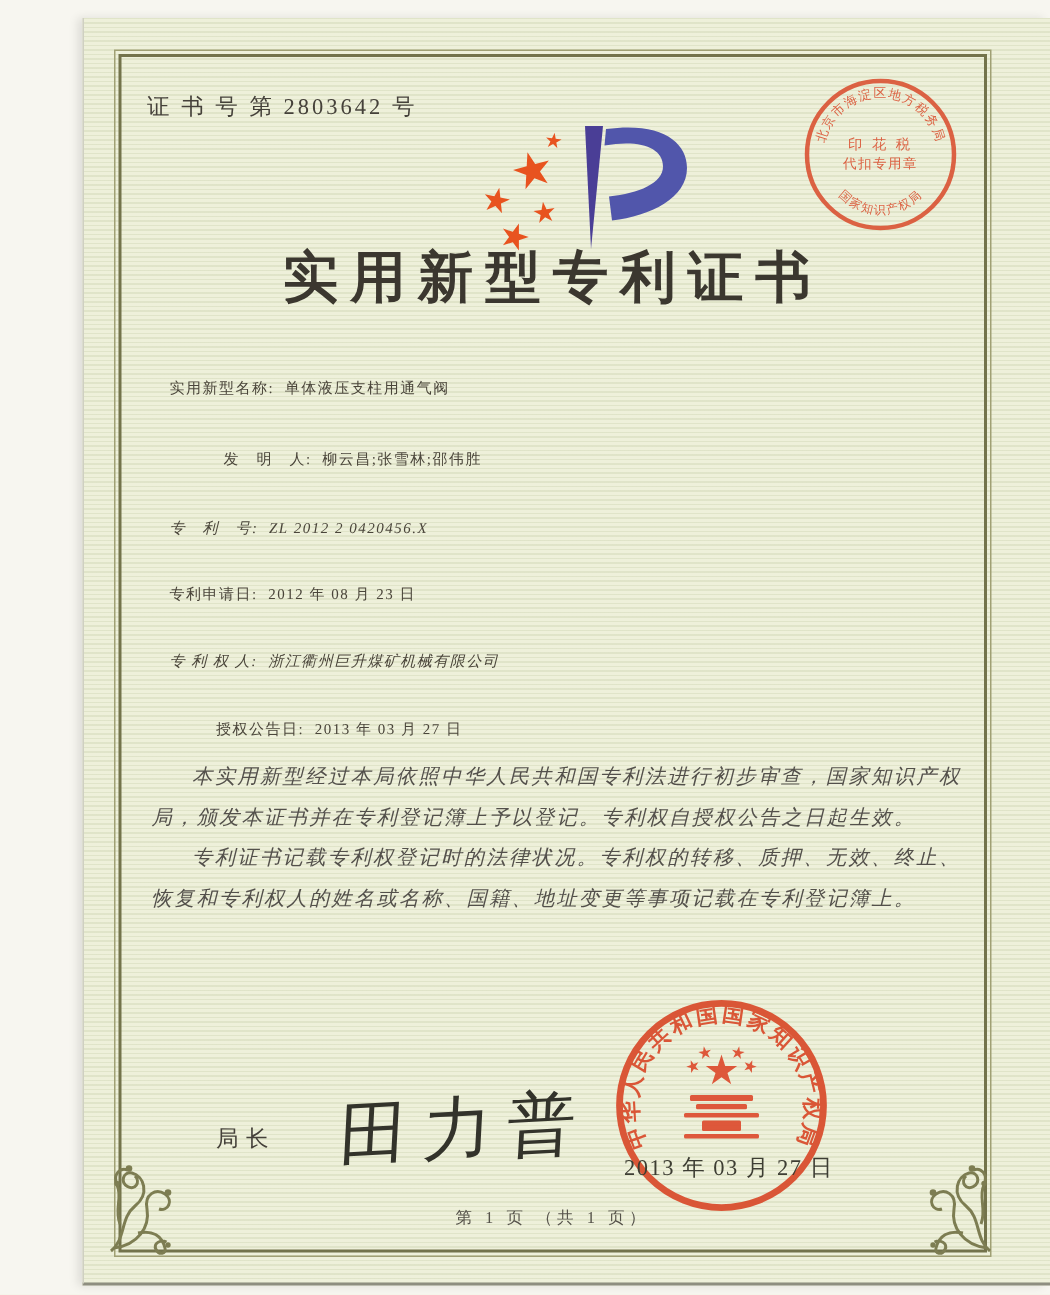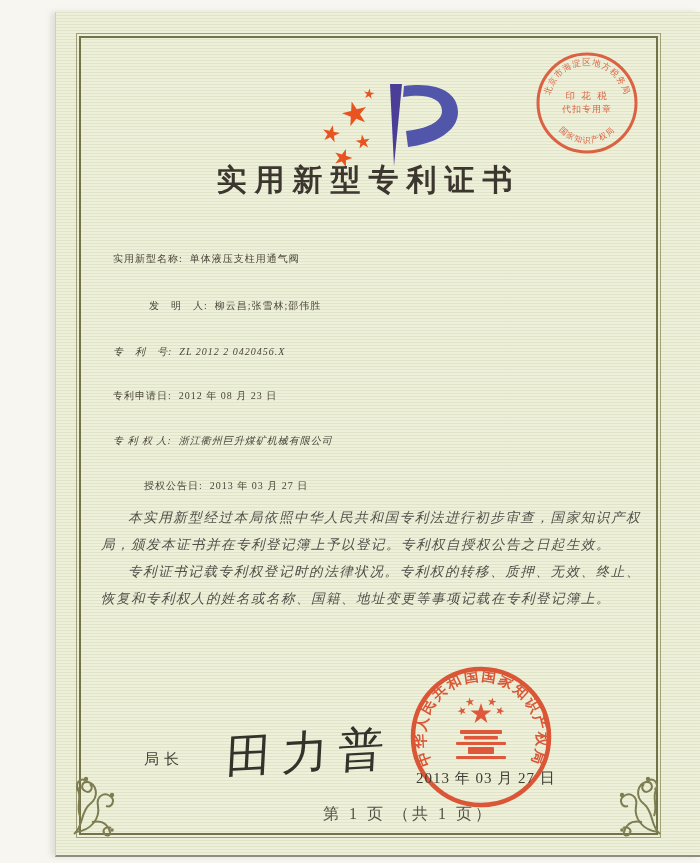--- a/index.html
+++ b/index.html
@@ -28,21 +28,21 @@
     position:absolute; inset:2px;
     border:2px solid #73734b;
   }
   .cert-no {
     position:absolute; left:42px; top:50px;
     font-size:15px; color:#45413a; letter-spacing:2px;
   }
   .logo { position:absolute; left:243px; top:66px; width:170px; height:95px; }
   .title {
     position:absolute; left:20px; top:148px; width:585px;
-    text-align:center; font-size:30px; font-weight:bold;
+    text-align:center; font-size:37px; font-weight:bold;
     color:#3b372f; letter-spacing:8px;
   }
   .fields { position:absolute; left:57px; top:240px; width:500px; }
   .field-row { position:absolute; left:0; font-size:10px; color:#4a453a; letter-spacing:1px; white-space:nowrap; }
   .field-row .lbl { margin-right:7px; }
   .r0{top:0px;} .r1{top:47px;margin-left:36px;} .r2{top:93px;font-style:italic;} .r3{top:137px;} .r4{top:182px;font-style:italic;} .r5{top:227px;margin-left:31px;}
   .body-text {
     position:absolute; left:45px; top:492px; width:540px;
     font-size:13.5px; line-height:27px; color:#53504b;
     text-align:justify; letter-spacing:1.5px; font-style:italic;
@@ -56,36 +56,37 @@
     transform:rotate(-3deg) skewX(-6deg); letter-spacing:10px;
   }
   .office-seal { position:absolute; left:350px; top:650px; width:150px; height:150px; opacity:.92; }
   .tax-seal { position:absolute; left:476px; top:36px; width:110px; height:110px; opacity:.85; }
   .issue-date {
     position:absolute; left:360px; top:757px; z-index:5;
     font-size:15px; color:#3d3d33; letter-spacing:1px;
   }
   .footer {
     position:absolute; left:20px; top:792px; width:585px;
-    text-align:center; font-size:16px; color:#55524a; letter-spacing:3px;margin-left:40px;
+    text-align:center; font-size:11px; color:#55524a; letter-spacing:3px;
   }
   .flourish { position:absolute; width:78px; height:82px; }
   .fl-left { left:14px; top:744px; }
   .fl-right { left:530px; top:744px; transform:scaleX(-1); }
 </style>
 </head>
 <body>
 
 <div class="scan-page">
   <div class="paper">
 
     <div class="frame-outer">
       <div class="frame-inner"></div>
     </div>
 
+    <div class="cert-no">证 书 号 第 2803642 号</div>
 
     <svg class="tax-seal" viewBox="0 0 110 110">
       <circle cx="55" cy="55" r="49" fill="none" stroke="#d94a2a" stroke-width="3"></circle>
       <defs>
         <path id="taxTop" d="M 17.6,61.6 A 38,38 0 1 1 92.4,61.6" fill="none"></path>
         <path id="taxBot" d="M 25,80 A 38,38 0 0 0 85,80" fill="none"></path>
       </defs>
       <text font-size="8.5" fill="#d94a2a" letter-spacing="1">
         <textPath href="#taxTop" startOffset="50%" text-anchor="middle">北京市海淀区地方税务局</textPath>
       </text>

